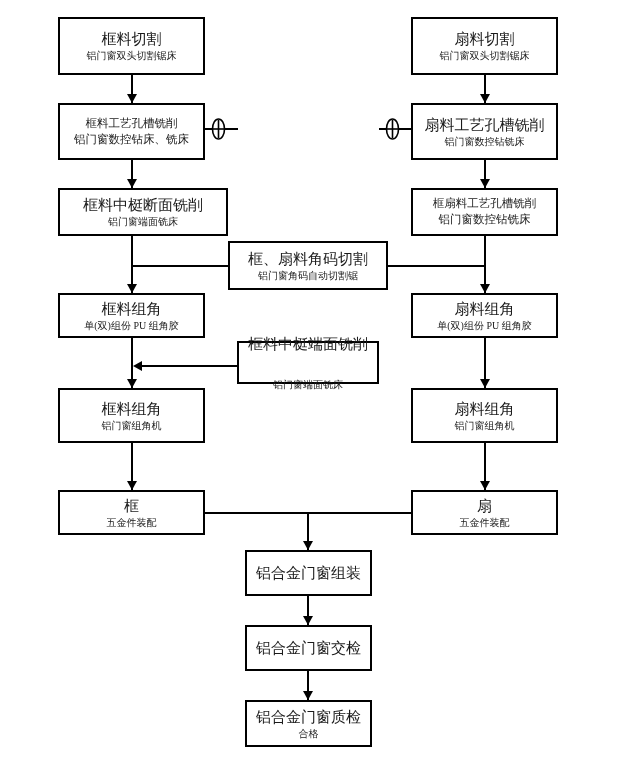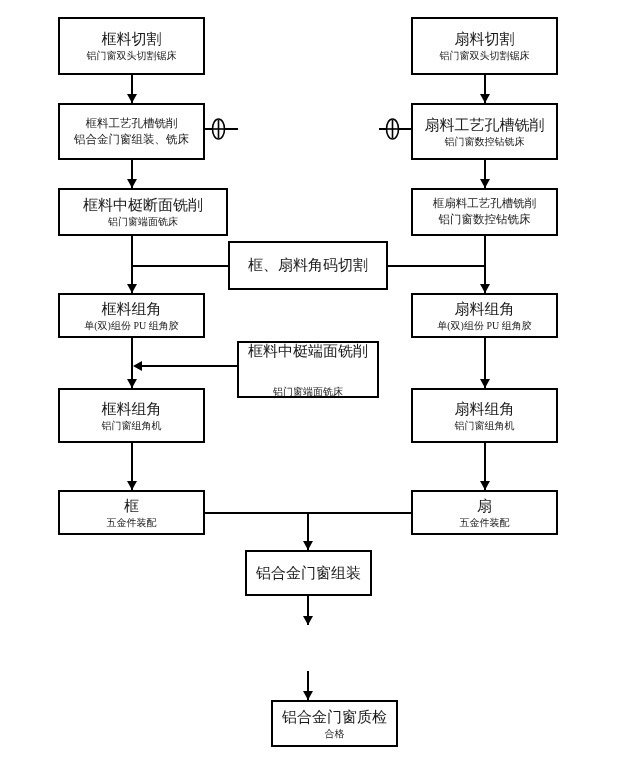--- a/index.html
+++ b/index.html
@@ -79,21 +79,21 @@
   <div class="node" style="left:58px; top:17px; width:147px; height:58px;">
     <div class="l1">框料切割</div>
     <div class="l2">铝门窗双头切割锯床</div>
   </div>
 
   <div class="vline" style="left:131px; top:75px; height:28px;"></div>
   <div class="arrow-down" style="left:127px; top:94px;"></div>
 
   <div class="node small" style="left:58px; top:103px; width:147px; height:57px;">
     <div class="l1">框料工艺孔槽铣削</div>
-    <div class="l2">铝合金门窗组装、铣床</div>
+    <div class="l2">铝门窗数控钻床、铣床</div>
   </div>
 
   <div class="vline" style="left:131px; top:160px; height:28px;"></div>
   <div class="arrow-down" style="left:127px; top:179px;"></div>
 
   <div class="node" style="left:58px; top:188px; width:170px; height:48px;">
     <div class="l1">框料中梃断面铣削</div>
     <div class="l2">铝门窗端面铣床</div>
   </div>
 
@@ -182,45 +182,49 @@
     <svg width="15" height="22" viewBox="0 0 15 22">
       <ellipse cx="7.5" cy="11" rx="6" ry="10" fill="#ffffff" stroke="#000000" stroke-width="1.6"></ellipse>
       <line x1="7.5" y1="2" x2="7.5" y2="20" stroke="#000000" stroke-width="1.6"></line>
       <line x1="1.2" y1="11" x2="13.8" y2="11" stroke="#000000" stroke-width="1.6"></line>
     </svg>
   </div>
   <div class="hline" style="left:398px; top:128px; width:13px;"></div>
 
   <div class="node" style="left:228px; top:241px; width:160px; height:49px;">
     <div class="l1">框、扇料角码切割</div>
+    <div class="l2">铝门窗角码自动切割锯</div>
   </div>
   <div class="hline" style="left:131px; top:265px; width:98px;"></div>
   <div class="hline" style="left:388px; top:265px; width:97px;"></div>
 
-  <div class="node" style="left:237px; top:341px; width:142px; height:57px;gap:24px;">
+  <div class="node" style="left:237px; top:341px; width:142px; height:43px;gap:24px;">
     <div class="l1">框料中梃端面铣削</div>
     <div class="l2">铝门窗端面铣床</div>
   </div>
   <div class="hline" style="left:142px; top:365px; width:95px;"></div>
   <div class="arrow-left" style="left:133px; top:361px;"></div>
 
   <div class="hline" style="left:205px; top:512px; width:104px;"></div>
   <div class="hline" style="left:308px; top:512px; width:103px;"></div>
   <div class="vline" style="left:307px; top:512px; height:38px;"></div>
   <div class="arrow-down" style="left:303px; top:541px;"></div>
 
   <div class="node" style="left:245px; top:550px; width:127px; height:46px;">
     <div class="l1">铝合金门窗组装</div>
   </div>
 
   <div class="vline" style="left:307px; top:596px; height:29px;"></div>
   <div class="arrow-down" style="left:303px; top:616px;"></div>
 
+  <div class="node" style="left:245px; top:625px; width:127px; height:46px;">
+    <div class="l1">铝合金门窗交检</div>
+  </div>
 
   <div class="vline" style="left:307px; top:671px; height:29px;"></div>
   <div class="arrow-down" style="left:303px; top:691px;"></div>
 
-  <div class="node" style="left:245px; top:700px; width:127px; height:47px;margin-left:26px;">
+  <div class="node" style="left:245px; top:700px; width:127px; height:47px;">
     <div class="l1">铝合金门窗质检</div>
     <div class="l2">合格</div>
   </div>
 
 </div>
 
 </body></html>

